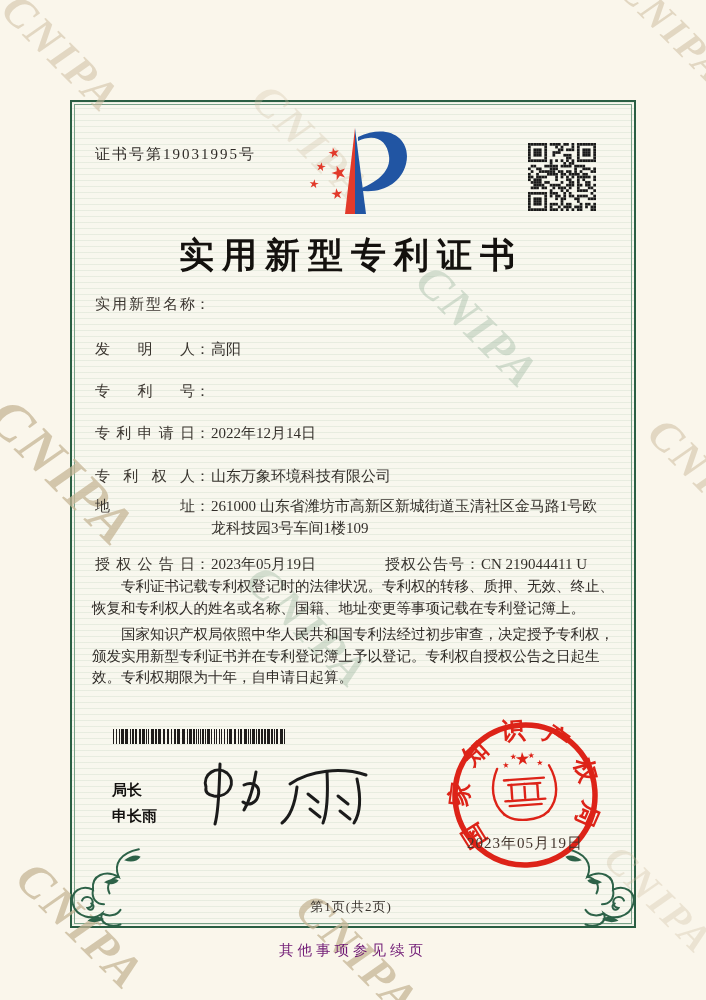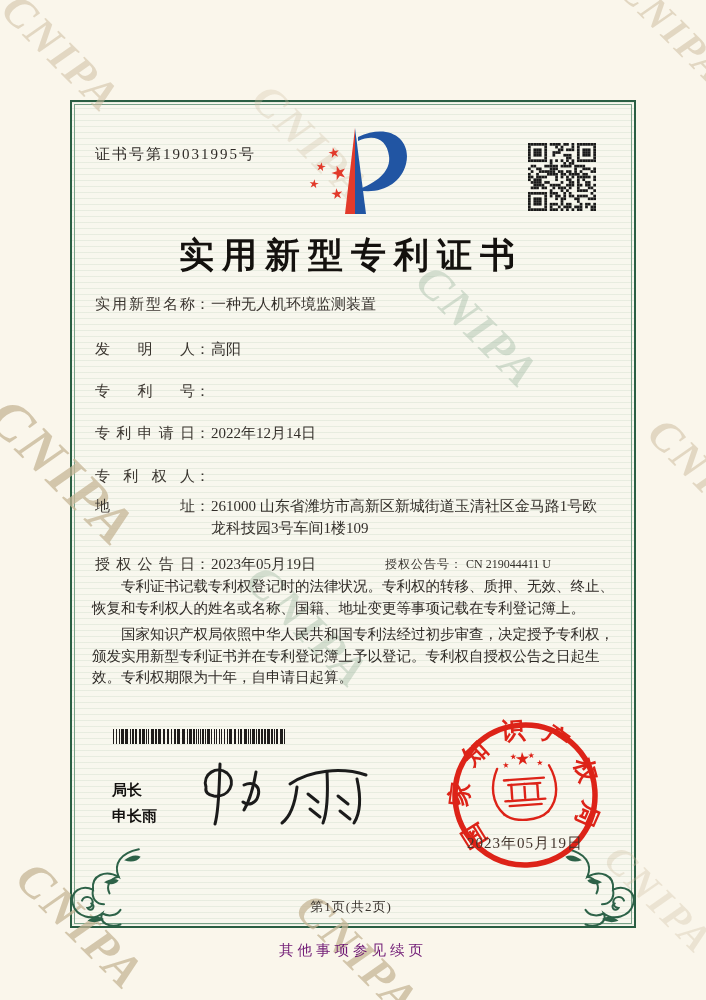--- a/index.html
+++ b/index.html
@@ -24,21 +24,21 @@
   .logo{position:absolute;left:224px;top:26px;}
   .qr{position:absolute;left:458px;top:43px;width:68px;height:68px;}
   .title{position:absolute;left:0;top:132px;width:100%;text-align:center;font-size:35px;
          font-weight:bold;letter-spacing:8px;color:#14110e;}
   .rows{position:absolute;left:25px;top:193px;width:518px;}
   .row{position:absolute;display:flex;font-size:15px;line-height:22px;}
   .row .lbl{width:100px;text-align:justify;text-align-last:justify;flex:0 0 100px;color:#3a352f;}
   .row .col{width:16px;flex:0 0 16px;}
   .row .val{color:#332f2a;}
   .row .val.wrap{width:396px;}
-  .grant2{position:absolute;left:290px;top:0;display:flex;font-size:12px;line-height:22px;}
+  .grant2{position:absolute;left:290px;top:0;display:flex;font-size:15px;line-height:22px;}
   .grant2 .lbl2{letter-spacing:1px;}
   .paras{position:absolute;left:22px;top:476px;width:522px;font-size:14.5px;line-height:21.5px;
          color:#2e2a26;}
   .paras p{margin:0 0 5px 0;text-indent:2em;}
   .barcode{position:absolute;left:43px;top:629px;width:176px;height:15px;font-size:0;}
   .barcode i{display:inline-block;height:100%;background:#1f1d1b;}
   .signer-title{position:absolute;left:42px;top:681px;font-size:15px;font-weight:bold;
          font-family:"Liberation Sans","DejaVu Sans",sans-serif;color:#141210;}
   .signer-name{position:absolute;left:42px;top:707px;font-size:15px;font-weight:bold;
          font-family:"Liberation Sans","DejaVu Sans",sans-serif;color:#141210;}
@@ -440,39 +440,39 @@
         <rect x="23" y="24" width="1" height="1" fill="#1a1a1a"></rect>
         <rect x="24" y="24" width="1" height="1" fill="#1a1a1a"></rect>
       </svg>
 
     <div class="title">实用新型专利证书</div>
 
     <div class="rows">
       <div class="row" style="top:0;">
         <span class="lbl">实用新型名称</span>
         <span class="col">：</span>
-        <span class="val">一种无人机环境监测装置</span>
       </div>
       <div class="row" style="top:45px;">
         <span class="lbl">发明人</span>
         <span class="col">：</span>
         <span class="val">高阳</span>
       </div>
       <div class="row" style="top:87px;">
         <span class="lbl">专利号</span>
         <span class="col">：</span>
       </div>
       <div class="row" style="top:129px;">
         <span class="lbl">专利申请日</span>
         <span class="col">：</span>
         <span class="val">2022年12月14日</span>
       </div>
       <div class="row" style="top:172px;">
         <span class="lbl">专利权人</span>
         <span class="col">：</span>
+        <span class="val">山东万象环境科技有限公司</span>
       </div>
       <div class="row" style="top:202px;">
         <span class="lbl">地址</span>
         <span class="col">：</span>
         <span class="val wrap">261000 山东省潍坊市高新区新城街道玉清社区金马路1号欧龙科技园3号车间1楼109</span>
       </div>
       <div class="row" style="top:260px;width:518px;">
         <span class="lbl">授权公告日</span>
         <span class="col">：</span>
         <span class="val">2023年05月19日</span>

